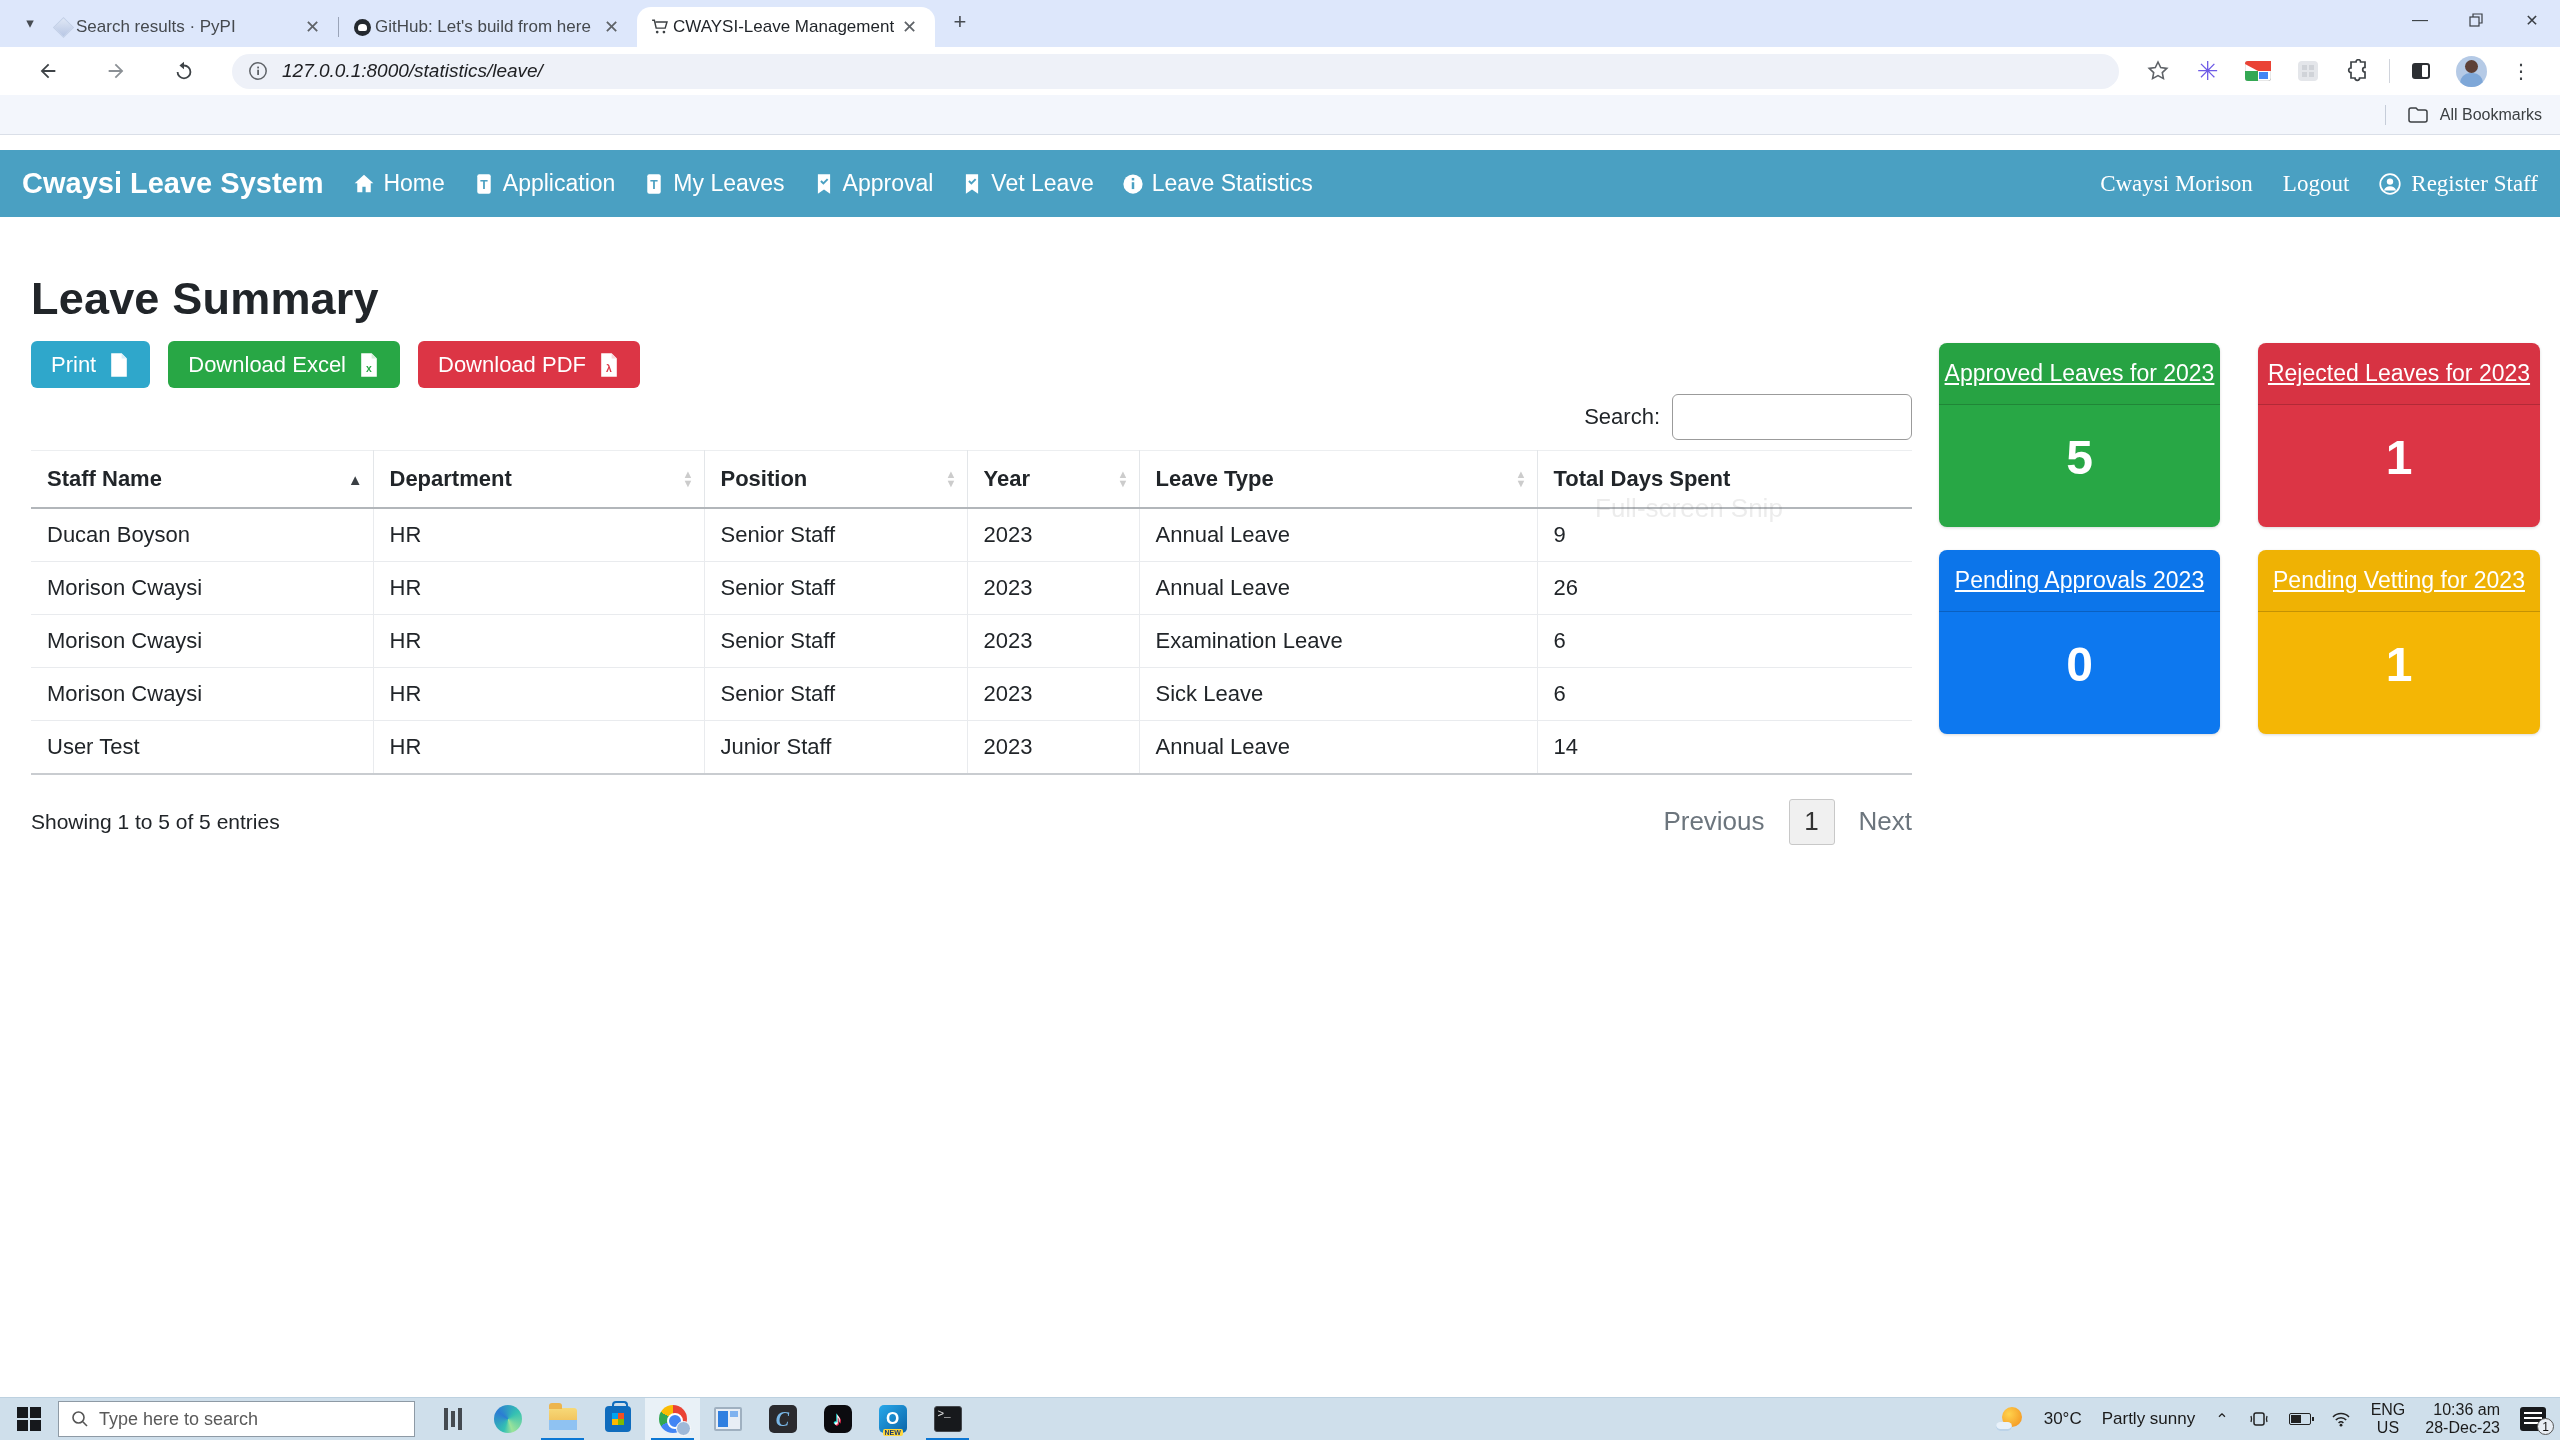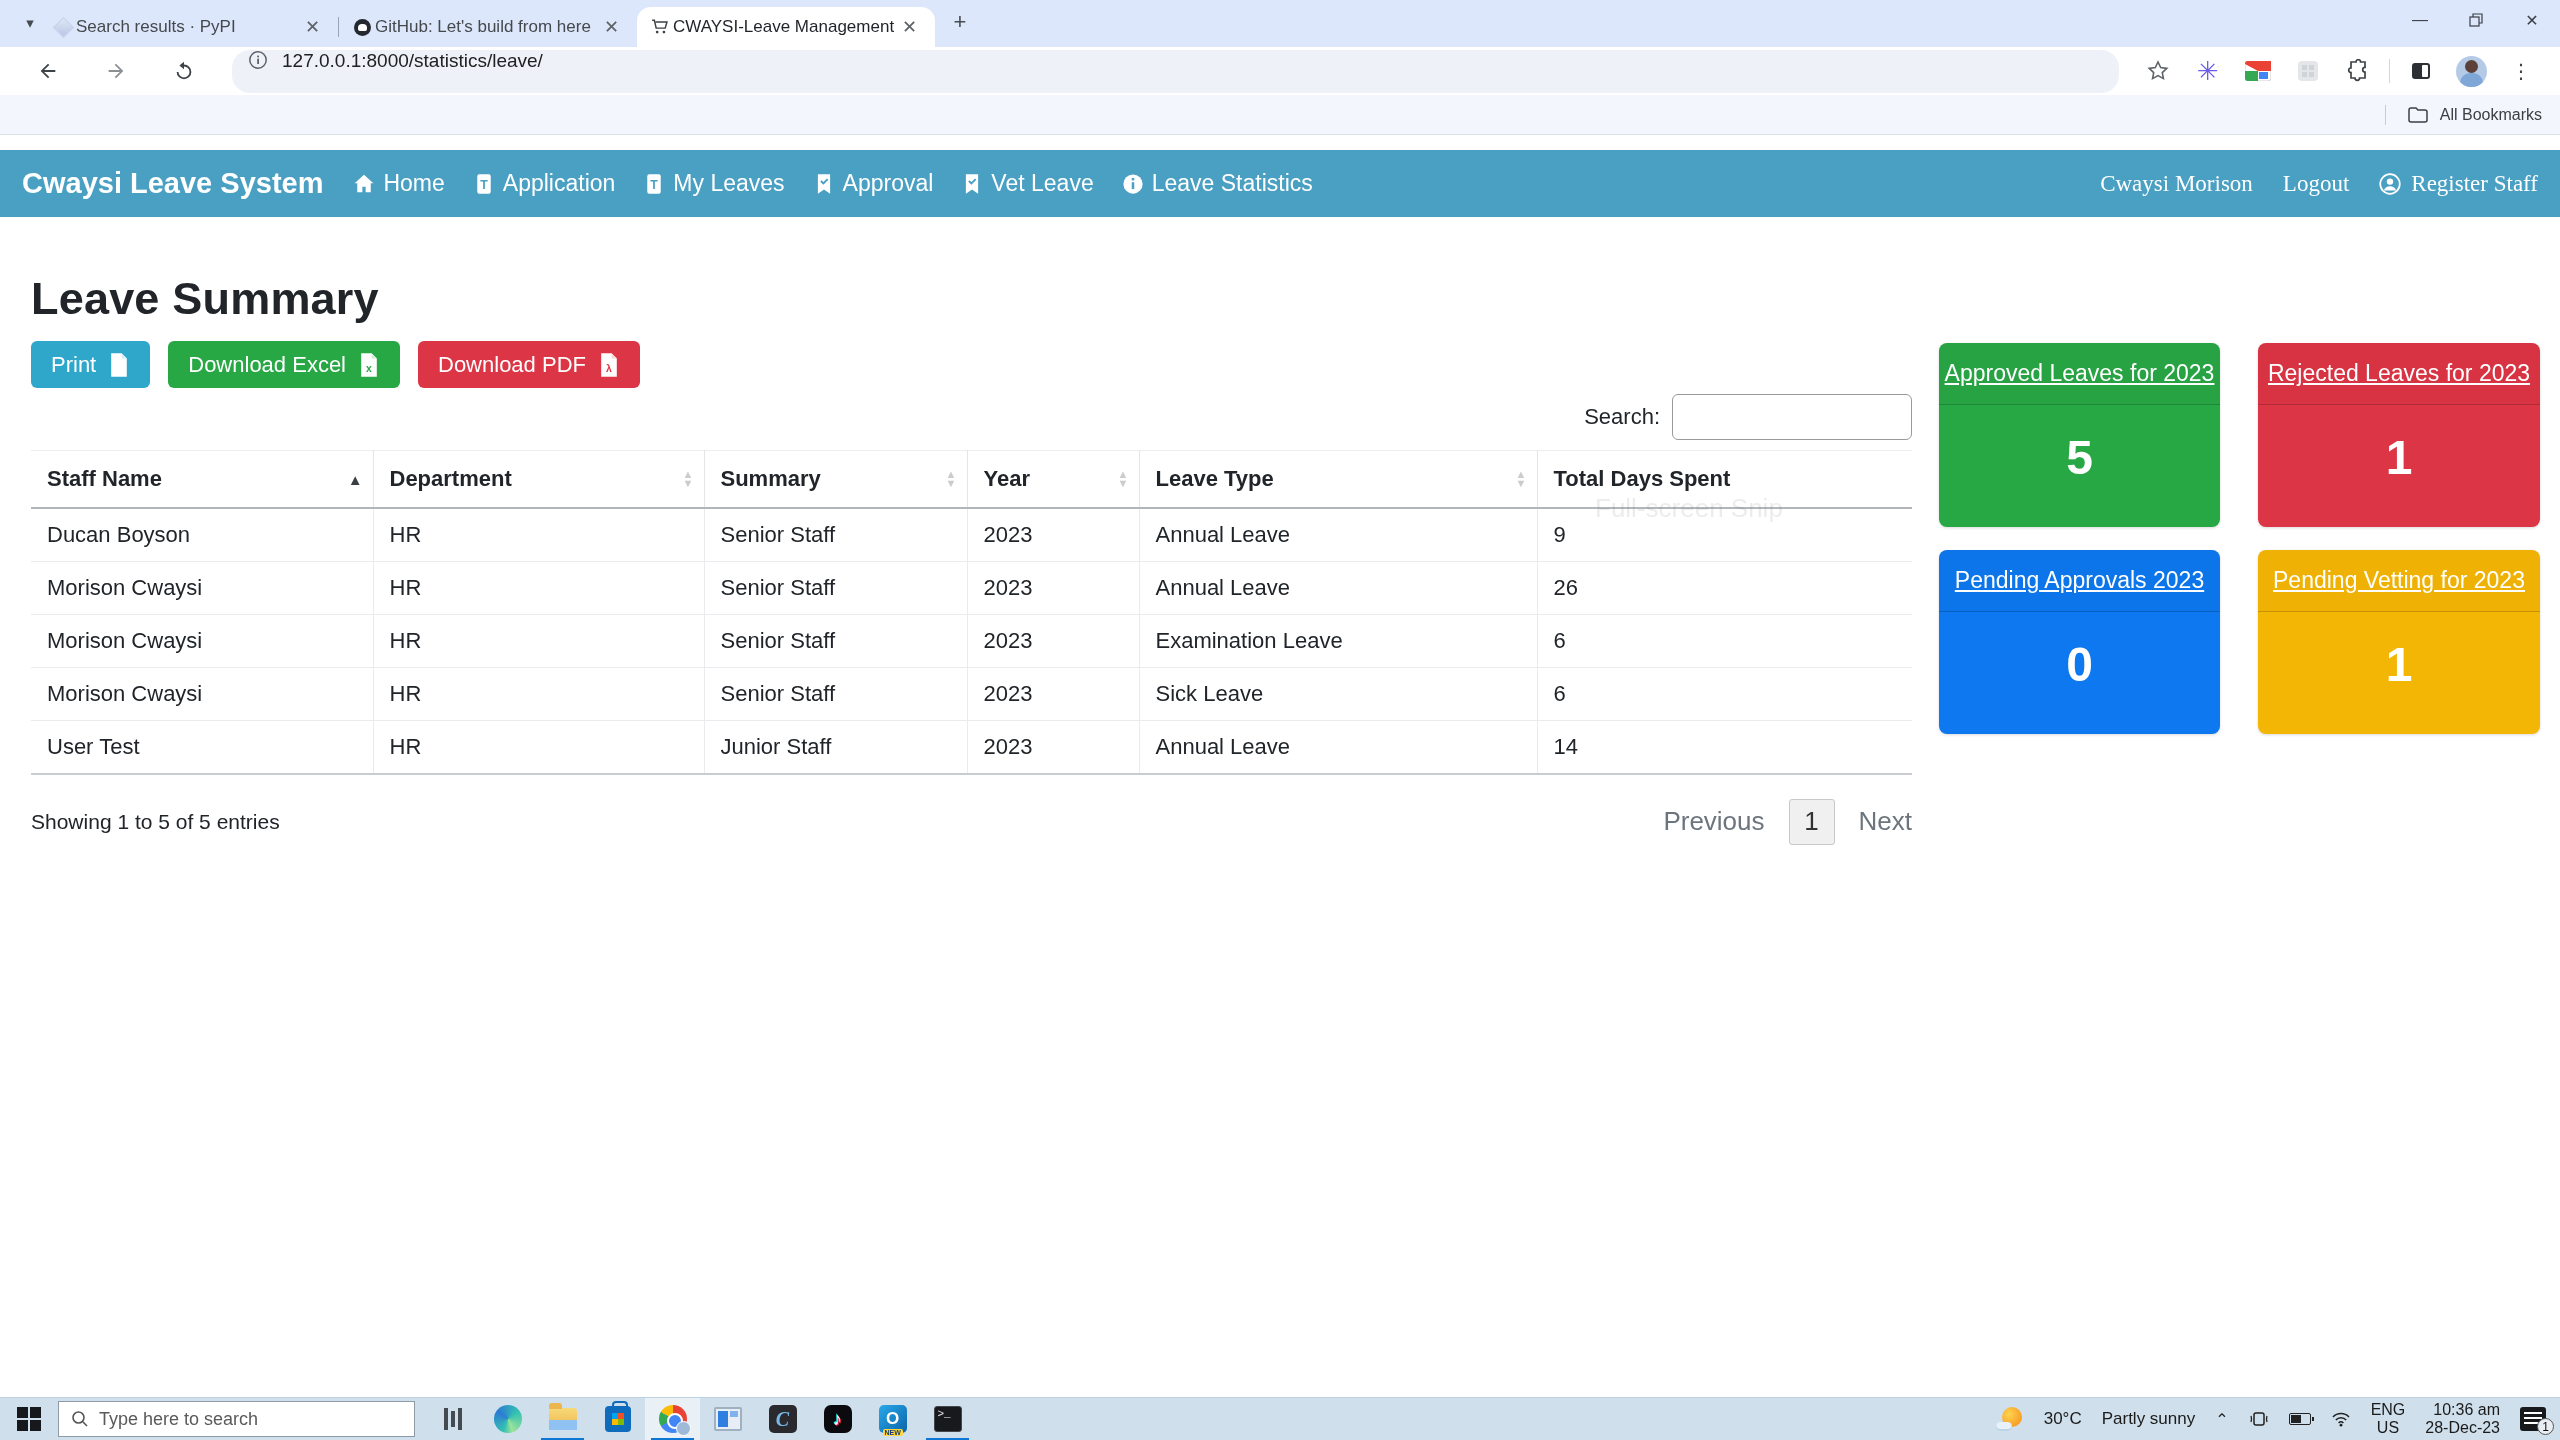--- a/index.html
+++ b/index.html
@@ -23,22 +23,22 @@
   .win-controls { position:absolute; right:0; top:0; height:40px; display:flex; }
   .win-btn { width:56px; height:40px; display:flex; align-items:center; justify-content:center; color:#3a3f45; font-size:16px; }
 
   .favicon { width:18px; height:18px; flex:0 0 18px; display:flex; align-items:center; justify-content:center; }
   .fav-pypi { background:linear-gradient(135deg,#dfe7f5 0%,#b7c6e4 100%); width:15px; height:15px; transform:rotate(45deg); border:1px solid #c2cfe6; }
   .fav-github { width:17px; height:17px; background:#24292f; border-radius:50%; position:relative; }
   .fav-github:after { content:""; position:absolute; left:4px; top:5px; width:9px; height:7px; background:#fff; border-radius:4px 4px 2px 2px; }
 
   .toolbar { height:48px; background:#fff; display:flex; align-items:center; padding:0 14px; }
   .nav-icon { width:36px; height:36px; display:flex; align-items:center; justify-content:center; margin:0 16px; }
-  .omnibox { flex:1; height:43px; background:#eef1f8; border-radius:18px; display:flex; 
-     padding:0 16px; gap:14px; margin:0 14px; }
+  .omnibox { flex:1; height:35px; background:#eef1f8; border-radius:18px; display:flex; align-items:center;
+     padding:0 16px; gap:14px; margin:0 14px;font-style:italic; }
   .omnibox .url { color:#202124; font-size:19px; }
   .ext-icon { width:34px; height:34px; display:flex; align-items:center; justify-content:center; margin:0 8px; }
   .tb-divider { width:1px; height:24px; background:#d0d4dc; margin:0 6px; }
   .avatar { width:31px; height:31px; border-radius:50%; background:#b5cae6; position:relative; overflow:hidden; }
   .avatar:before { content:""; position:absolute; left:9px; top:4px; width:13px; height:13px; border-radius:50%; background:#5d4037; }
   .avatar:after { content:""; position:absolute; left:4px; top:17px; width:23px; height:14px; border-radius:10px 10px 0 0; background:#7ea7d8; }
   .kebab { font-size:20px; color:#3e4347; letter-spacing:0; }
 
   .bookmarks-bar { height:40px; background:#f3f6fc; border-bottom:1px solid #dadfe8; display:flex; align-items:center;
      justify-content:flex-end; padding:0 18px; gap:12px; color:#3c4043; font-size:16px; }
@@ -412,21 +412,21 @@
             <col style="width:398px">
             <col style="width:375px">
           </colgroup>
         <thead>
           <tr>
             <th><span>Staff Name</span><span class="sort-asc">▲</span></th>
             <th><span>Department</span><span class="sort-both">
                   <span>▲</span>
                   <span>▼</span>
                 </span></th>
-            <th><span>Summary</span><span class="sort-both">
+            <th><span>Position</span><span class="sort-both">
                   <span>▲</span>
                   <span>▼</span>
                 </span></th>
             <th><span>Year</span><span class="sort-both">
                   <span>▲</span>
                   <span>▼</span>
                 </span></th>
             <th><span>Leave Type</span><span class="sort-both">
                   <span>▲</span>
                   <span>▼</span>

